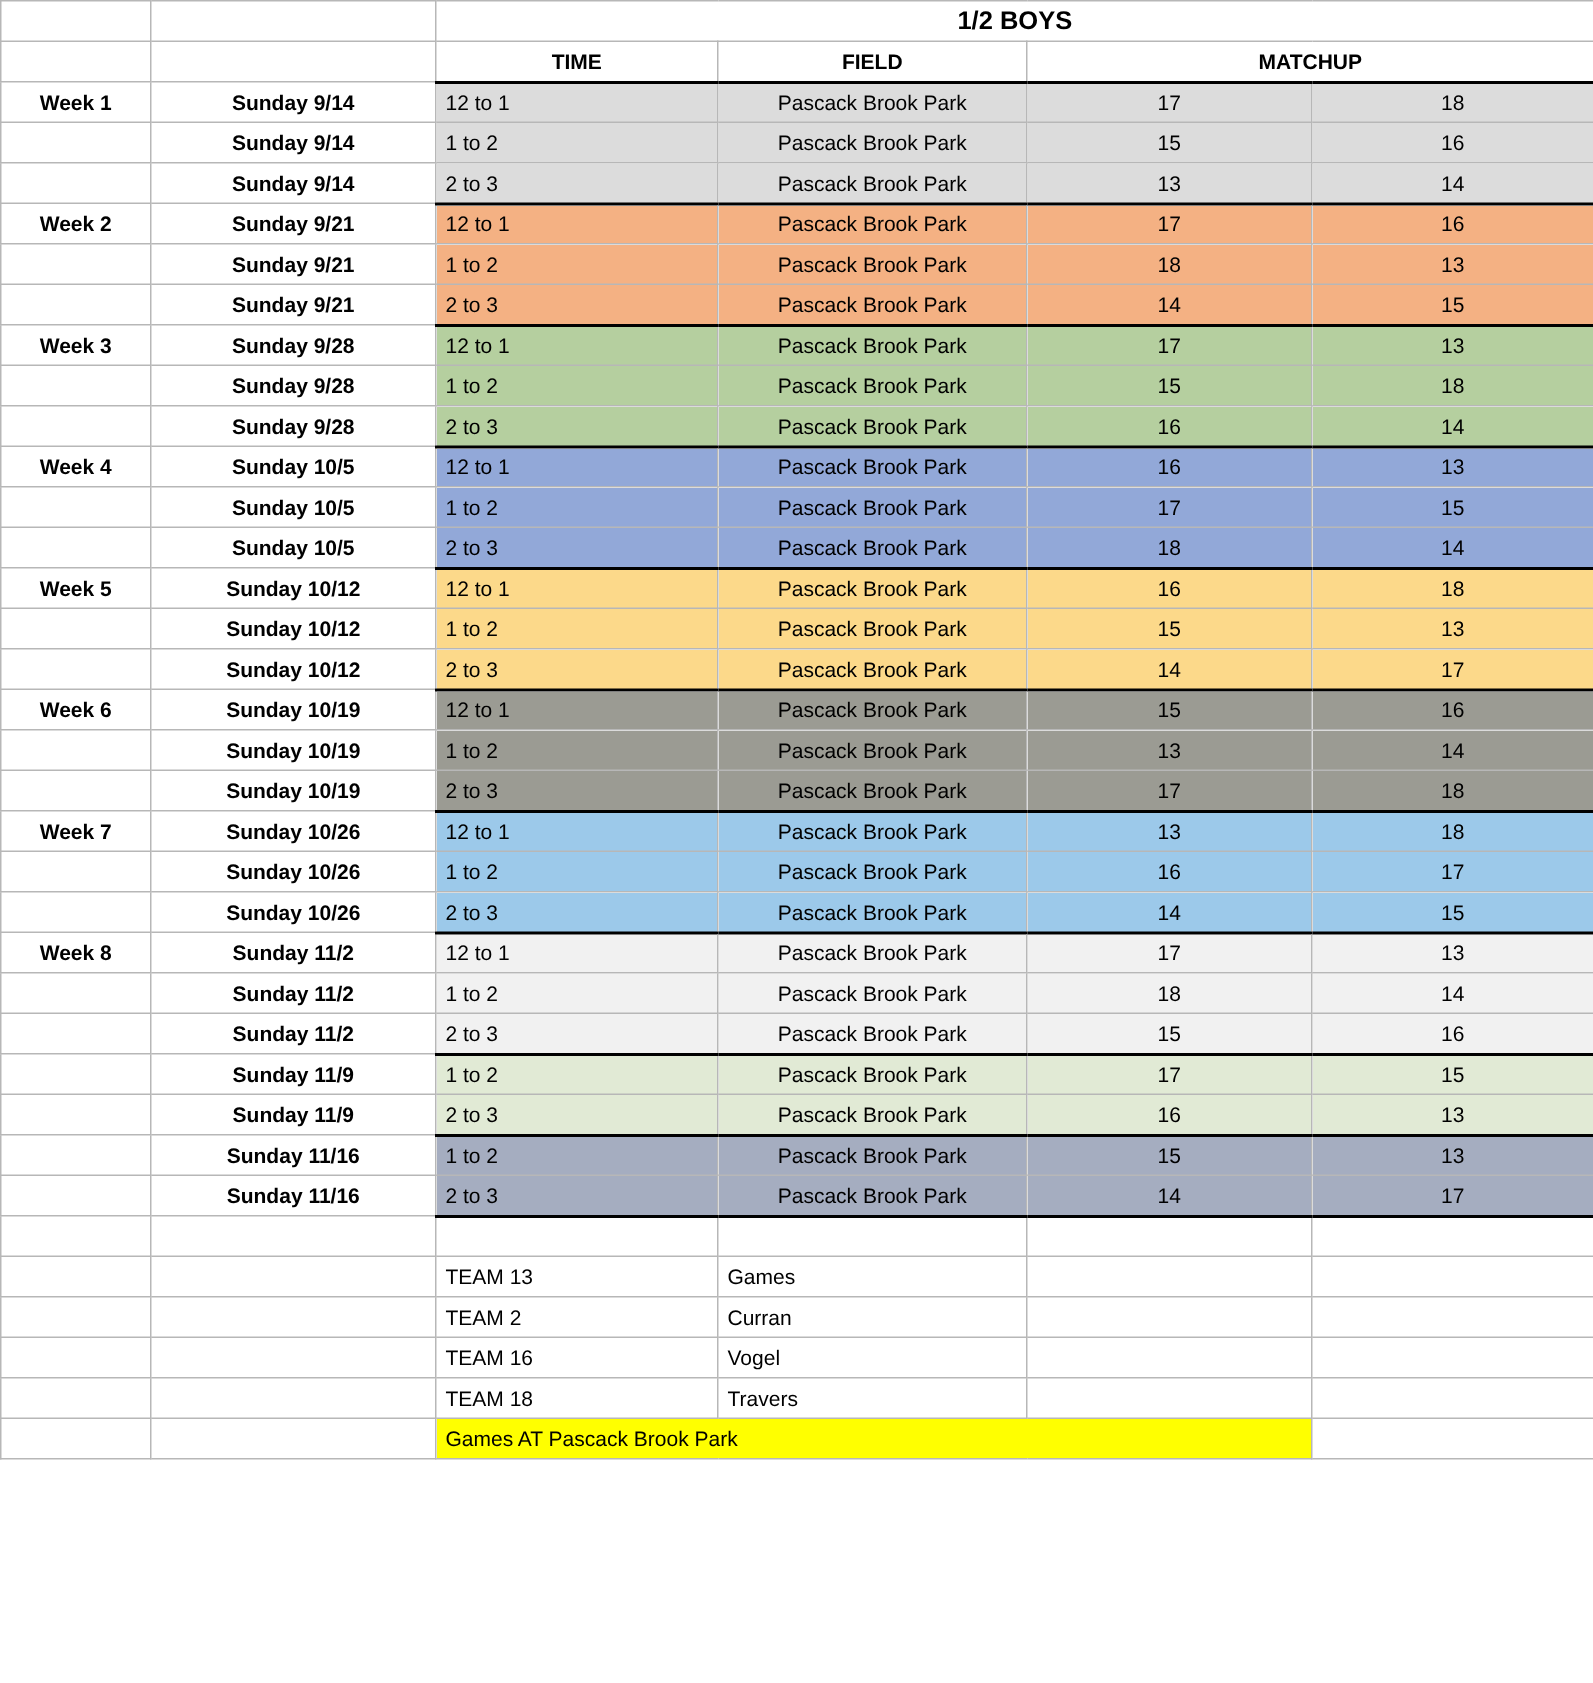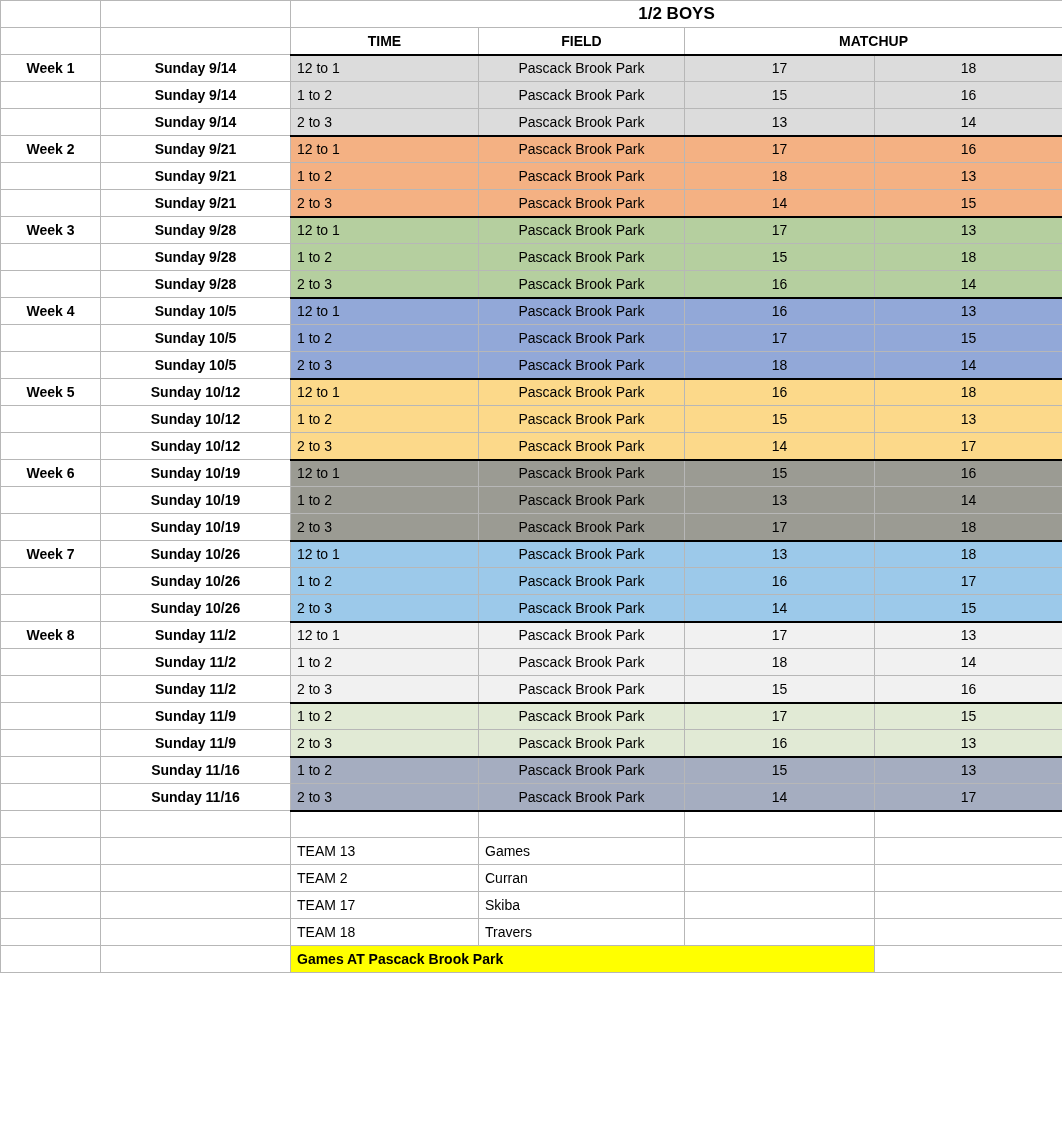--- a/index.html
+++ b/index.html
@@ -88,21 +88,21 @@
   }
   .team-label {
     text-align: left;
     font-size: 14px;
   }
   .team-name {
     text-align: left;
     font-size: 14px;
   }
   .note-cell {
-    font-weight: bold;
+    font-weight: normal;
     font-size: 14px;
     text-align: left;
   }
   .empty-cell { }
 </style>
 </head>
 <body>
 
 <table class="sched">
   <colgroup>
@@ -370,22 +370,22 @@
         <td class="empty-cell"></td>
         <td class="empty-cell"></td>
         <td class="team-label">TEAM 2</td>
         <td class="team-name">Curran</td>
         <td class="empty-cell"></td>
         <td class="empty-cell"></td>
       </tr>
       <tr>
         <td class="empty-cell"></td>
         <td class="empty-cell"></td>
-        <td class="team-label">TEAM 17</td>
-        <td class="team-name">Skiba</td>
+        <td class="team-label">TEAM 16</td>
+        <td class="team-name">Vogel</td>
         <td class="empty-cell"></td>
         <td class="empty-cell"></td>
       </tr>
       <tr>
         <td class="empty-cell"></td>
         <td class="empty-cell"></td>
         <td class="team-label">TEAM 18</td>
         <td class="team-name">Travers</td>
         <td class="empty-cell"></td>
         <td class="empty-cell"></td>

